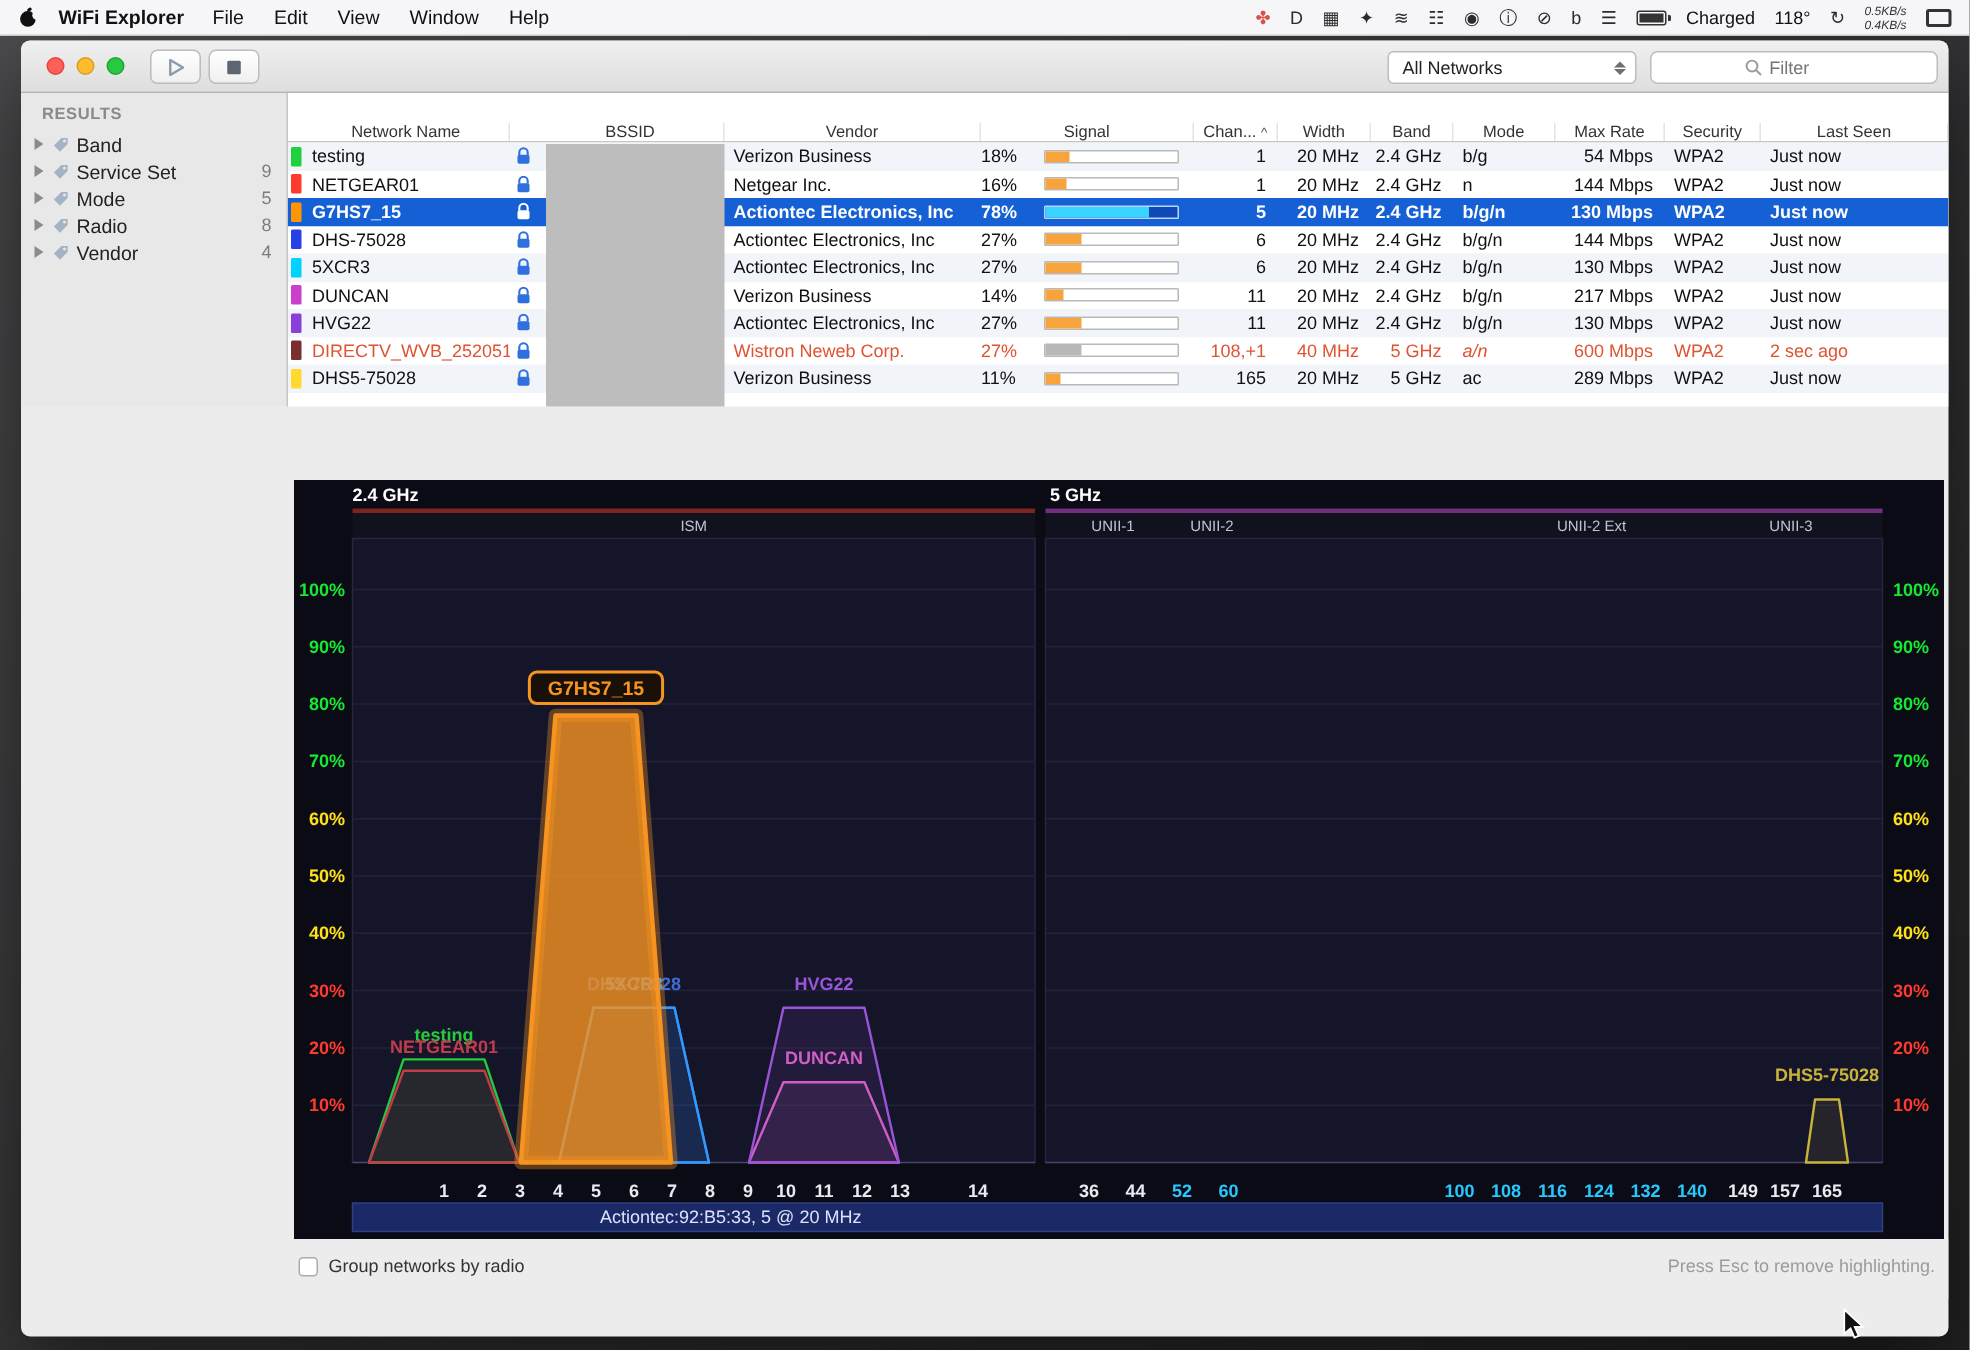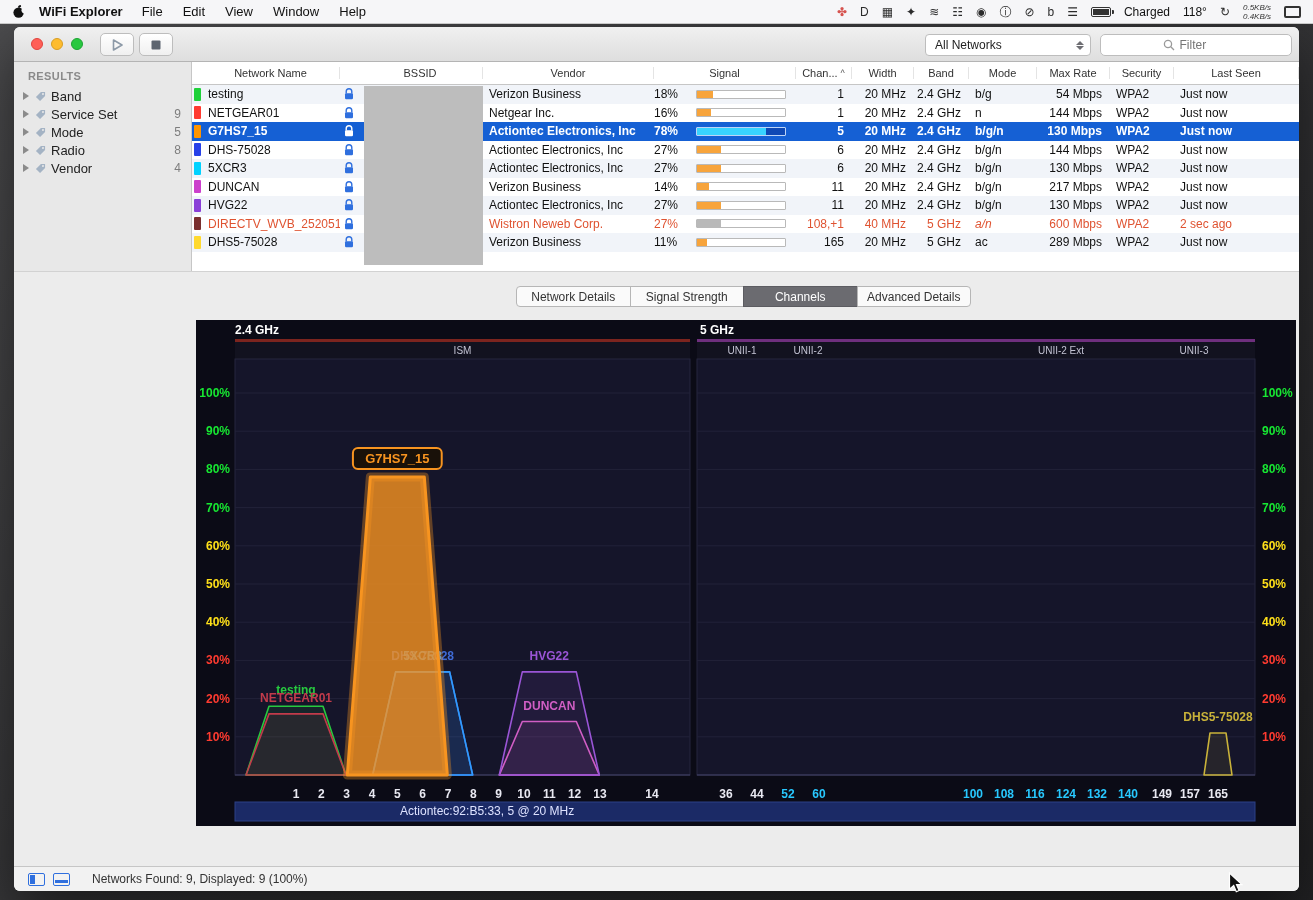--- a/index.html
+++ b/index.html
@@ -45,21 +45,21 @@
   
   .sidebar{position:absolute;left:0;top:35px;width:178px;height:209px;background:#e8e8e8;border-right:1px solid #c6c6c6;padding-top:6px}
   .sb-header{font-size:11px;font-weight:bold;color:#8a8a8a;padding:2px 0 5px 14px;letter-spacing:.4px}
   .sb-item{display:flex;align-items:center;height:18px;padding:0 10px 0 9px;font-size:13px;color:#222;cursor:default}
   .sb-tri{width:0;height:0;border-top:4px solid transparent;border-bottom:4px solid transparent;border-left:6px solid #8b8b8b;margin-right:6px}
   .sb-ico{display:flex;margin-right:5px}
   .sb-count{margin-left:auto;color:#7d7d7d;font-size:12px}
 
   
   .tablewrap{position:absolute;left:178px;top:35px;right:0;height:209px;background:#fff;overflow:hidden}
-  .thead{display:flex;height:23px;background:#fff;border-bottom:1px solid #c6c6c6;align-items:center}
+  .thead{display:flex;height:33px;background:#fff;border-bottom:1px solid #c6c6c6;align-items:flex-end}
   .th{flex:none;display:flex;align-items:center;justify-content:center;font-size:11px;color:#333;border-right:1px solid #e4e4e4;white-space:nowrap;overflow:hidden;gap:3px}
   .sortcaret{font-size:9px;color:#555}
   .trows{position:relative}
   .trow{display:flex;height:18.5px;align-items:stretch;font-size:12px;color:#111;background:#fff}
   .trow:nth-child(even){background:#f1f4f9}
   .trow.sel{background:#1560d4;color:#fff;font-weight:bold}
   .trow.fading{color:#df5331}
   .c{flex:none;display:flex;align-items:center;overflow:hidden;white-space:nowrap}
   .c.al{justify-content:flex-start;padding-left:6px}
   .c.ar{justify-content:flex-end;padding-right:8px}
@@ -499,28 +499,20 @@
           <span class="c width ar" style="width: 62px;">20 MHz</span>
           <span class="c band ar" style="width: 55px;">5 GHz</span>
           <span class="c mode al" style="width: 68px; text-align: right;">ac</span>
           <span class="c rate ar" style="width: 73px;">289 Mbps</span>
           <span class="c sec al" style="width: 64px;">WPA2</span>
           <span class="c seen al" style="width: 125px;">Just now</span>
         </div>
       </div>
   </div>
 
-  <div class="midstrip">
-    <div class="tabs" id="tabs">
-        <span class="tab">Network Details</span>
-        <span class="tab">Signal Strength</span>
-        <span class="tab sel">Channels</span>
-        <span class="tab">Advanced Details</span>
-      </div>
-  </div>
 
   <div class="chartpanel">
     <svg id="chart-svg" viewBox="0 0 1100 506" width="1100" height="506">
         <rect x="0" y="0" width="1100" height="506" fill="#0b0b16"></rect>
         <text x="39" y="14" fill="#fff" font-size="12" font-weight="bold">2.4 GHz</text>
         <text x="504" y="14" fill="#fff" font-size="12" font-weight="bold">5 GHz</text>
         <rect x="39" y="19" width="455" height="3" fill="#7c241e"></rect>
         <rect x="501" y="19" width="558" height="3" fill="#6e2f7d"></rect>
         <rect x="39" y="22" width="455" height="17" fill="#12121f"></rect>
         <rect x="501" y="22" width="558" height="17" fill="#12121f"></rect>
@@ -616,23 +608,23 @@
         <text x="1022" y="400.98" fill="#c9b23a" font-size="12" font-weight="bold" text-anchor="middle">DHS5-75028</text>
         <polygon points="151.32,455 174.32,157.04000000000002 228.32,157.04000000000002 251.32,455" fill="none" stroke="rgba(247,148,32,0.35)" stroke-width="9" stroke-linejoin="round"></polygon>
         <polygon points="151.32,455 174.32,157.04000000000002 228.32,157.04000000000002 251.32,455" fill="rgba(247,148,32,0.8)" stroke="#f79420" stroke-width="3" stroke-linejoin="round"></polygon>
         <rect x="156.92" y="128.04000000000002" width="88.8" height="21" rx="5" fill="rgba(26,17,4,0.85)" stroke="#f79420" stroke-width="2"></rect>
         <text x="201.32" y="143.04000000000002" fill="#f79420" font-size="13" font-weight="bold" text-anchor="middle">G7HS7_15</text>
         <rect x="39" y="482" width="1020" height="19" fill="#1b2a66" stroke="#2c4086"></rect>
         <text x="204" y="495" fill="#dde2ff" font-size="12">Actiontec:92:B5:33, 5 @ 20 MHz</text>
       </svg>
   </div>
 
-
-  <div class="winstatus">
-    <span class="vicon v1"></span>
-    <span class="vicon v2"></span>
-    <span class="ws-text">Networks Found: 9, Displayed: 9 (100%)</span>
+  <div class="groupbar">
+    <span class="cbx"></span>
+    <span class="cbx-label">Group networks by radio</span>
+    <span class="esc-hint">Press Esc to remove highlighting.</span>
   </div>
+
 </div>
 
 <svg class="cursor" width="16" height="22" viewBox="0 0 16 22">
   <path d="M1.5 1 L1.5 17.2 L5.7 13.6 L8.3 19.7 L11.1 18.5 L8.5 12.6 L13.9 12.6 Z" fill="#111" stroke="#fff" stroke-width="1.2"></path>
 </svg>
 
 </body></html>

